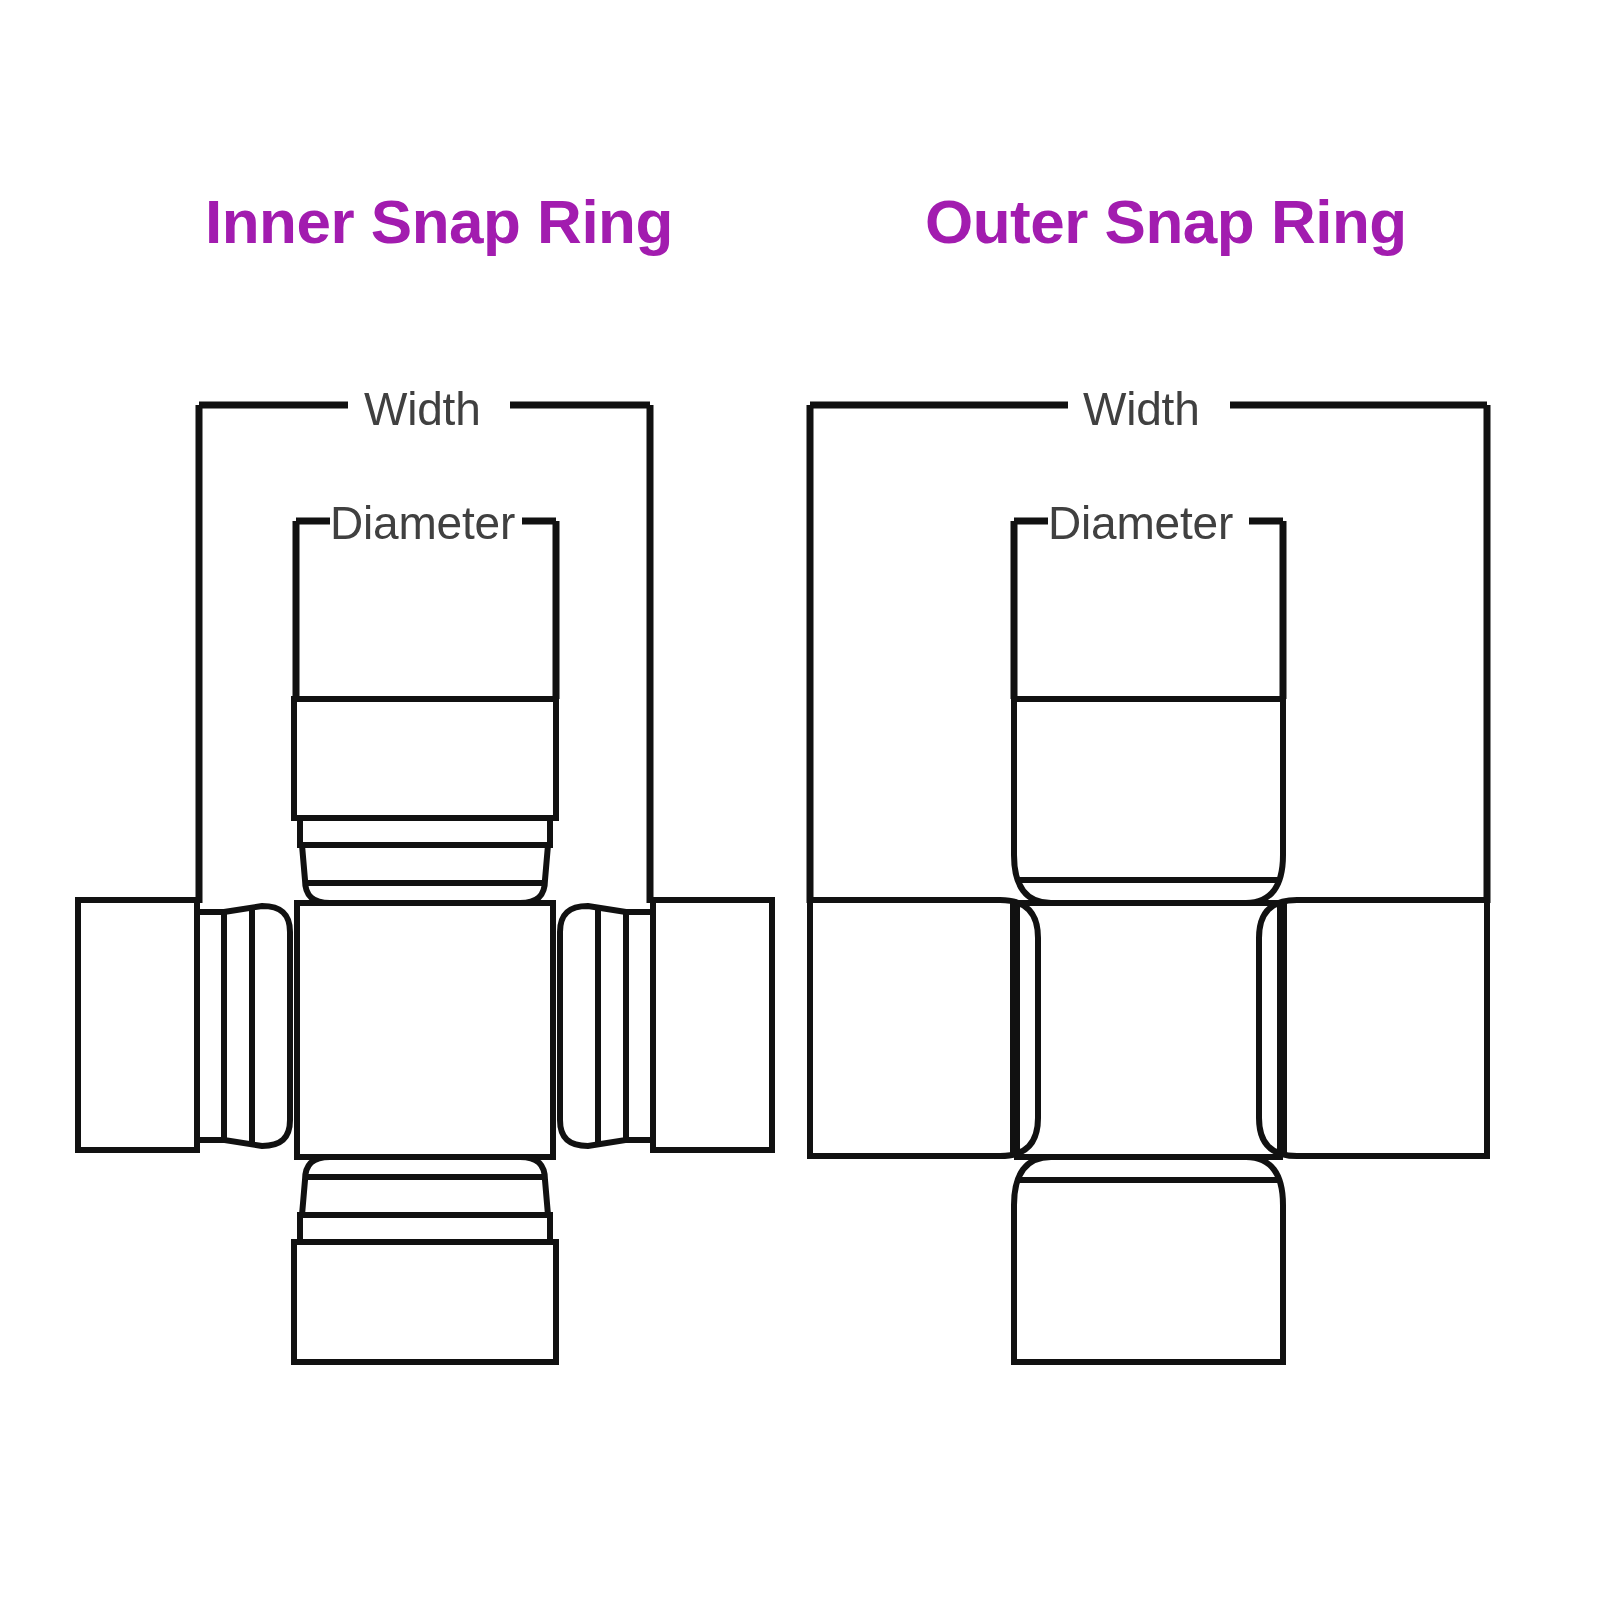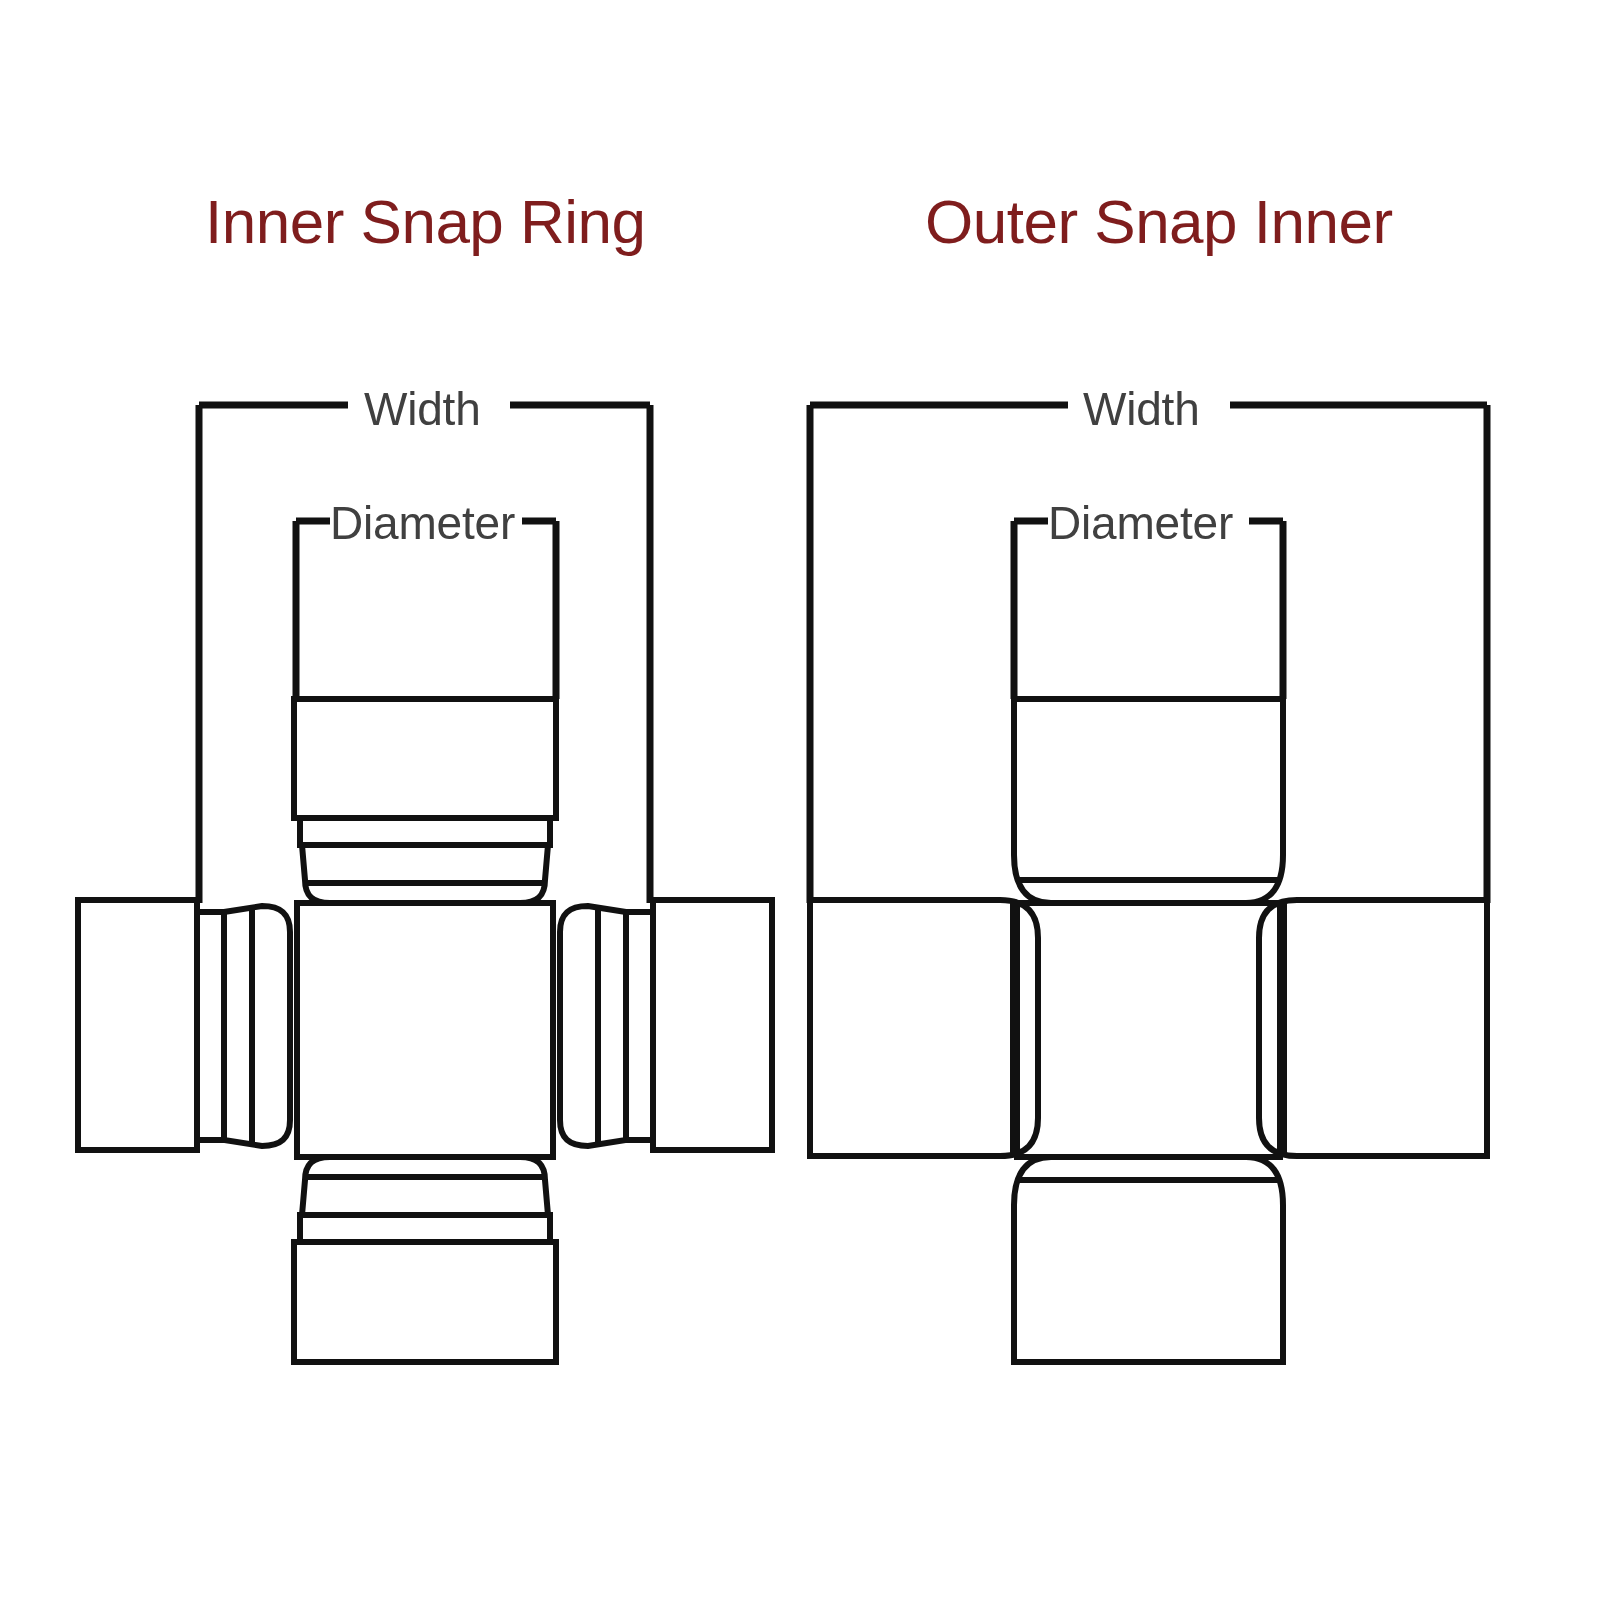--- a/index.html
+++ b/index.html
@@ -22,22 +22,22 @@
   svg.art {
     position: absolute;
     top: 0;
     left: 0;
     width: 1600px;
     height: 1600px;
   }
   .title-text {
     position: absolute;
     font-size: 62px;
-    font-weight: 400;
-    color: #7f1d1d;
+    font-weight: 700;
+    color: #a21caf;
     white-space: nowrap;
     letter-spacing: -0.5px;
   }
   #title-left  { left: 205px; top: 186px; }
   #title-right { left: 925px; top: 186px; }
 
   .dim-label {
     position: absolute;
     font-size: 46px;
     font-weight: 400;
@@ -50,21 +50,21 @@
   #diam-label-left    { left: 330px;  top: 496px; }
   #diam-label-right   { left: 1048px; top: 496px; }
 </style>
 </head>
 <body>
 
 <div id="canvas">
 
   <div class="title-text" id="title-left">Inner Snap Ring</div>
 
-  <div class="title-text" id="title-right">Outer Snap Inner</div>
+  <div class="title-text" id="title-right">Outer Snap Ring</div>
 
   <div class="dim-label" id="width-label-left">Width</div>
 
   <div class="dim-label" id="diam-label-left">Diameter</div>
 
   <div class="dim-label" id="width-label-right">Width</div>
 
   <div class="dim-label" id="diam-label-right">Diameter</div>
 
   <svg class="art" viewBox="0 0 1600 1600" xmlns="http://www.w3.org/2000/svg">

